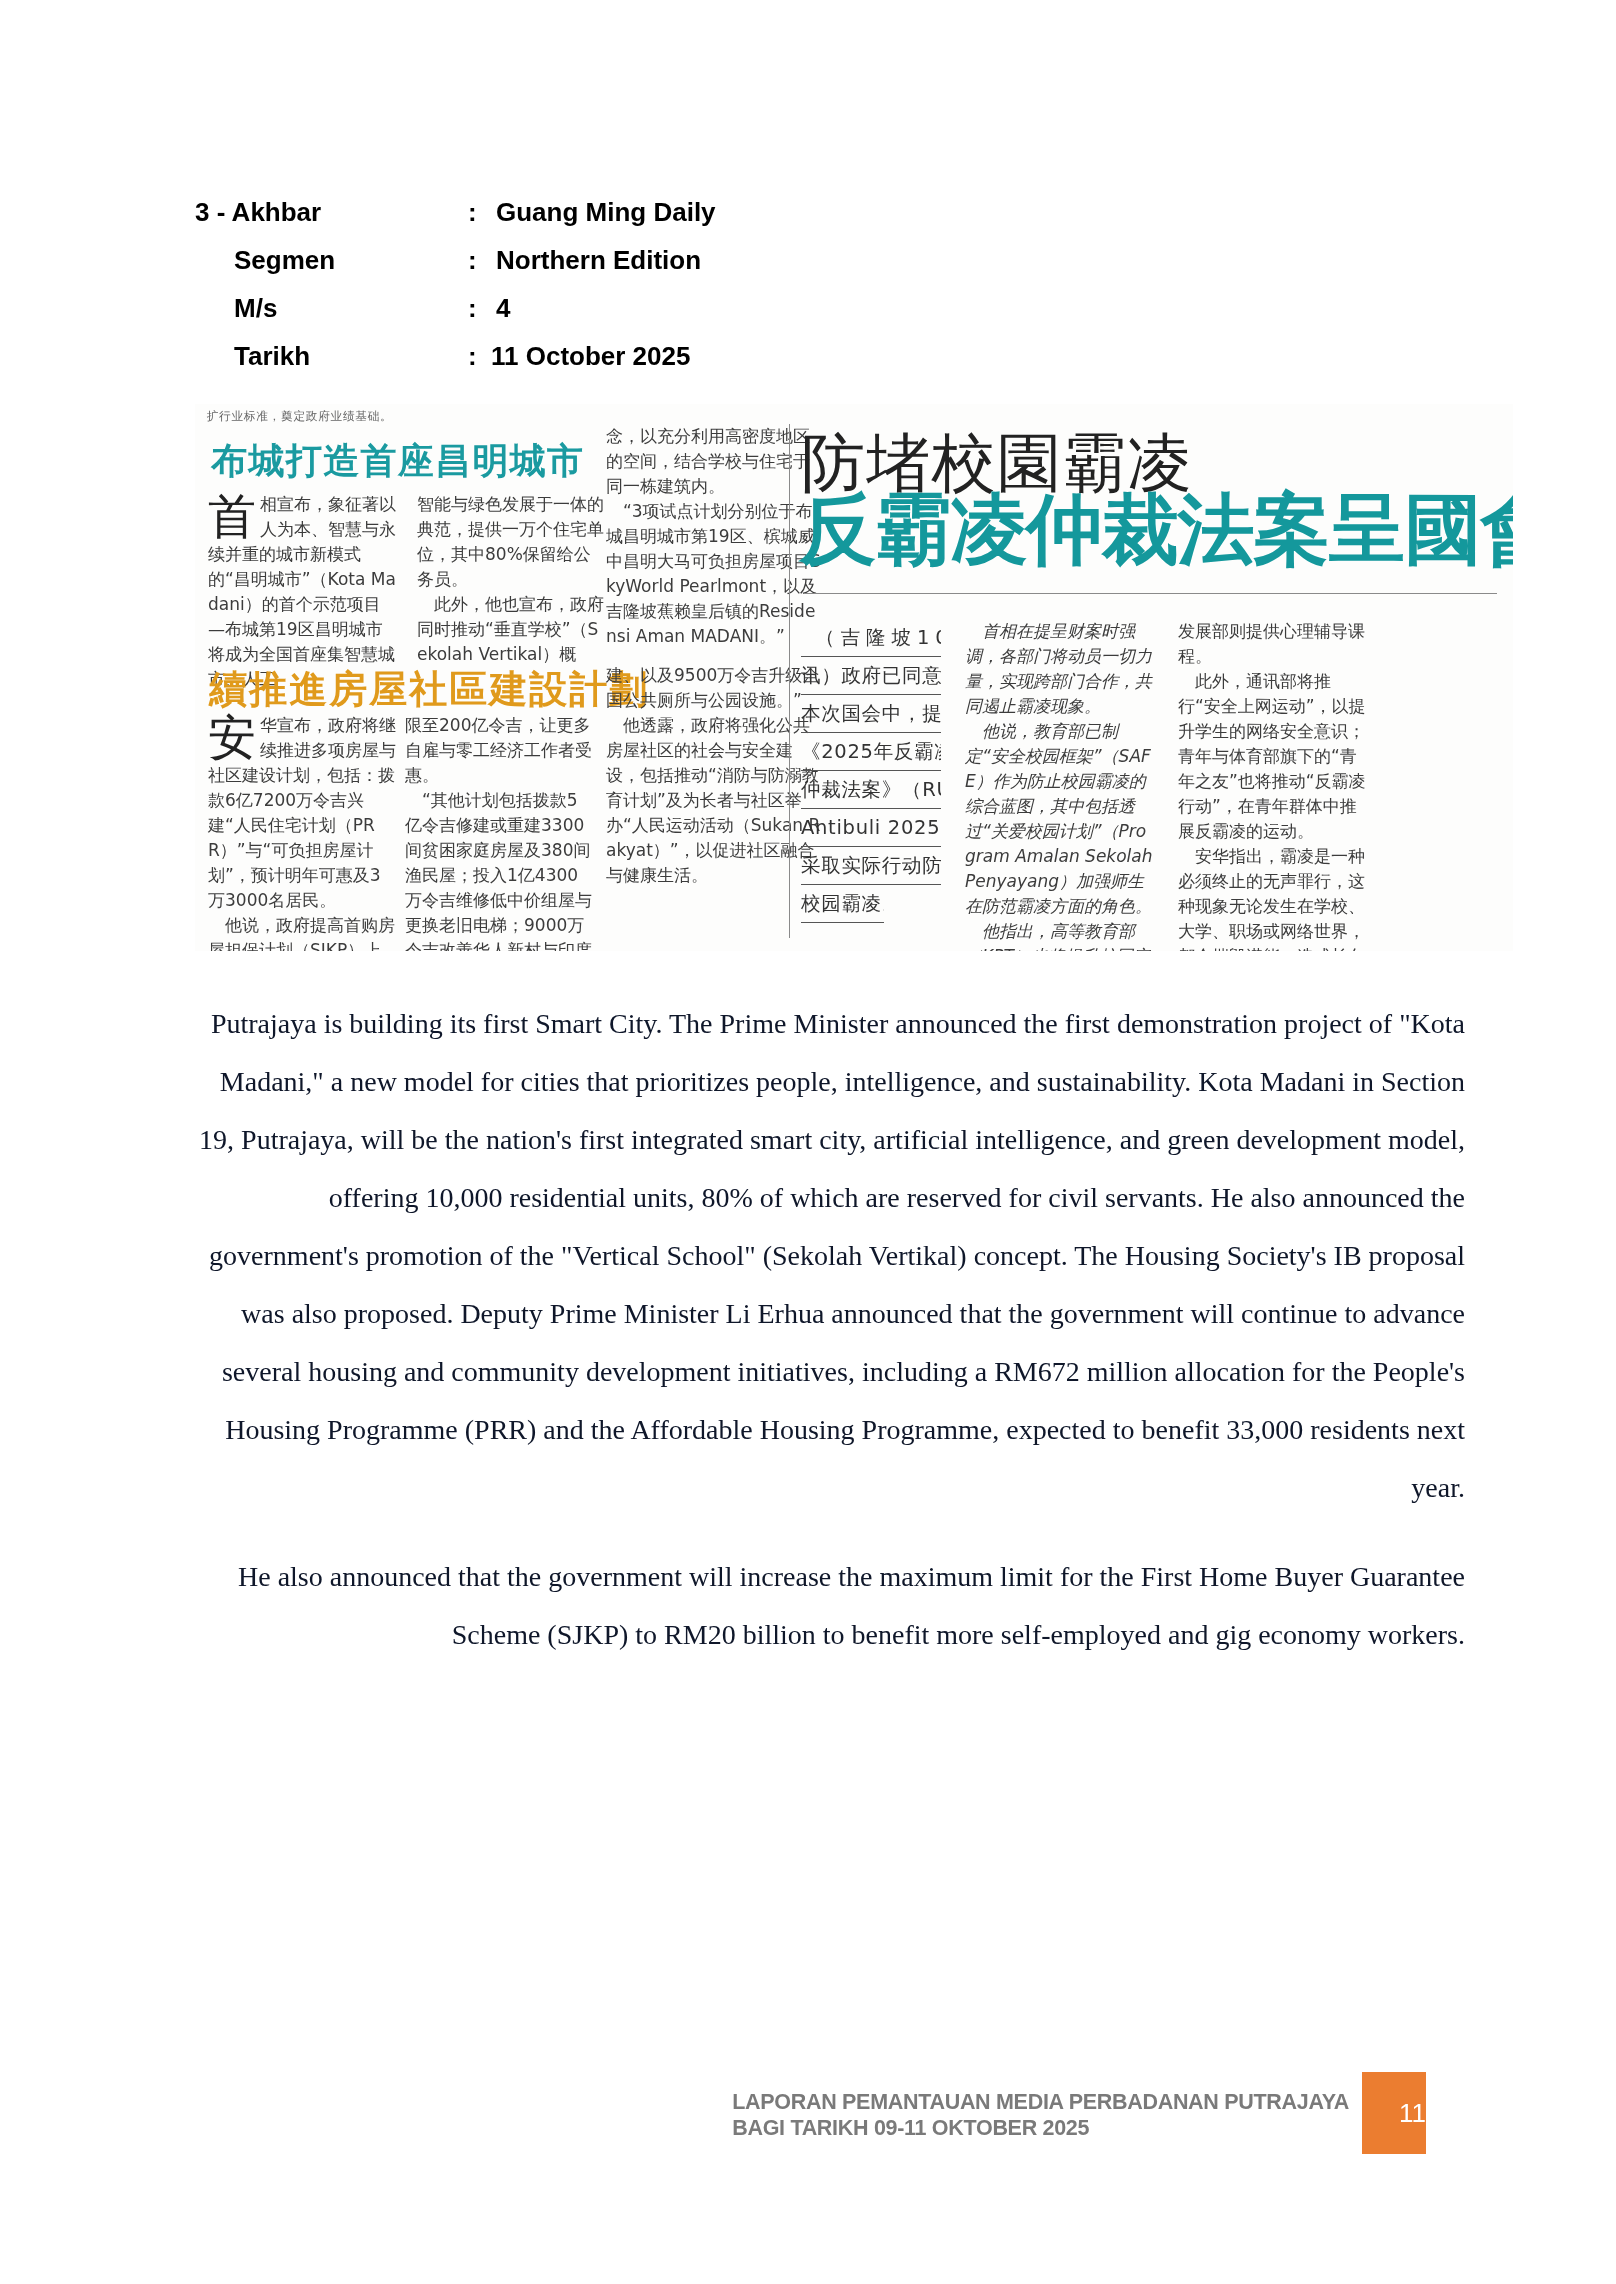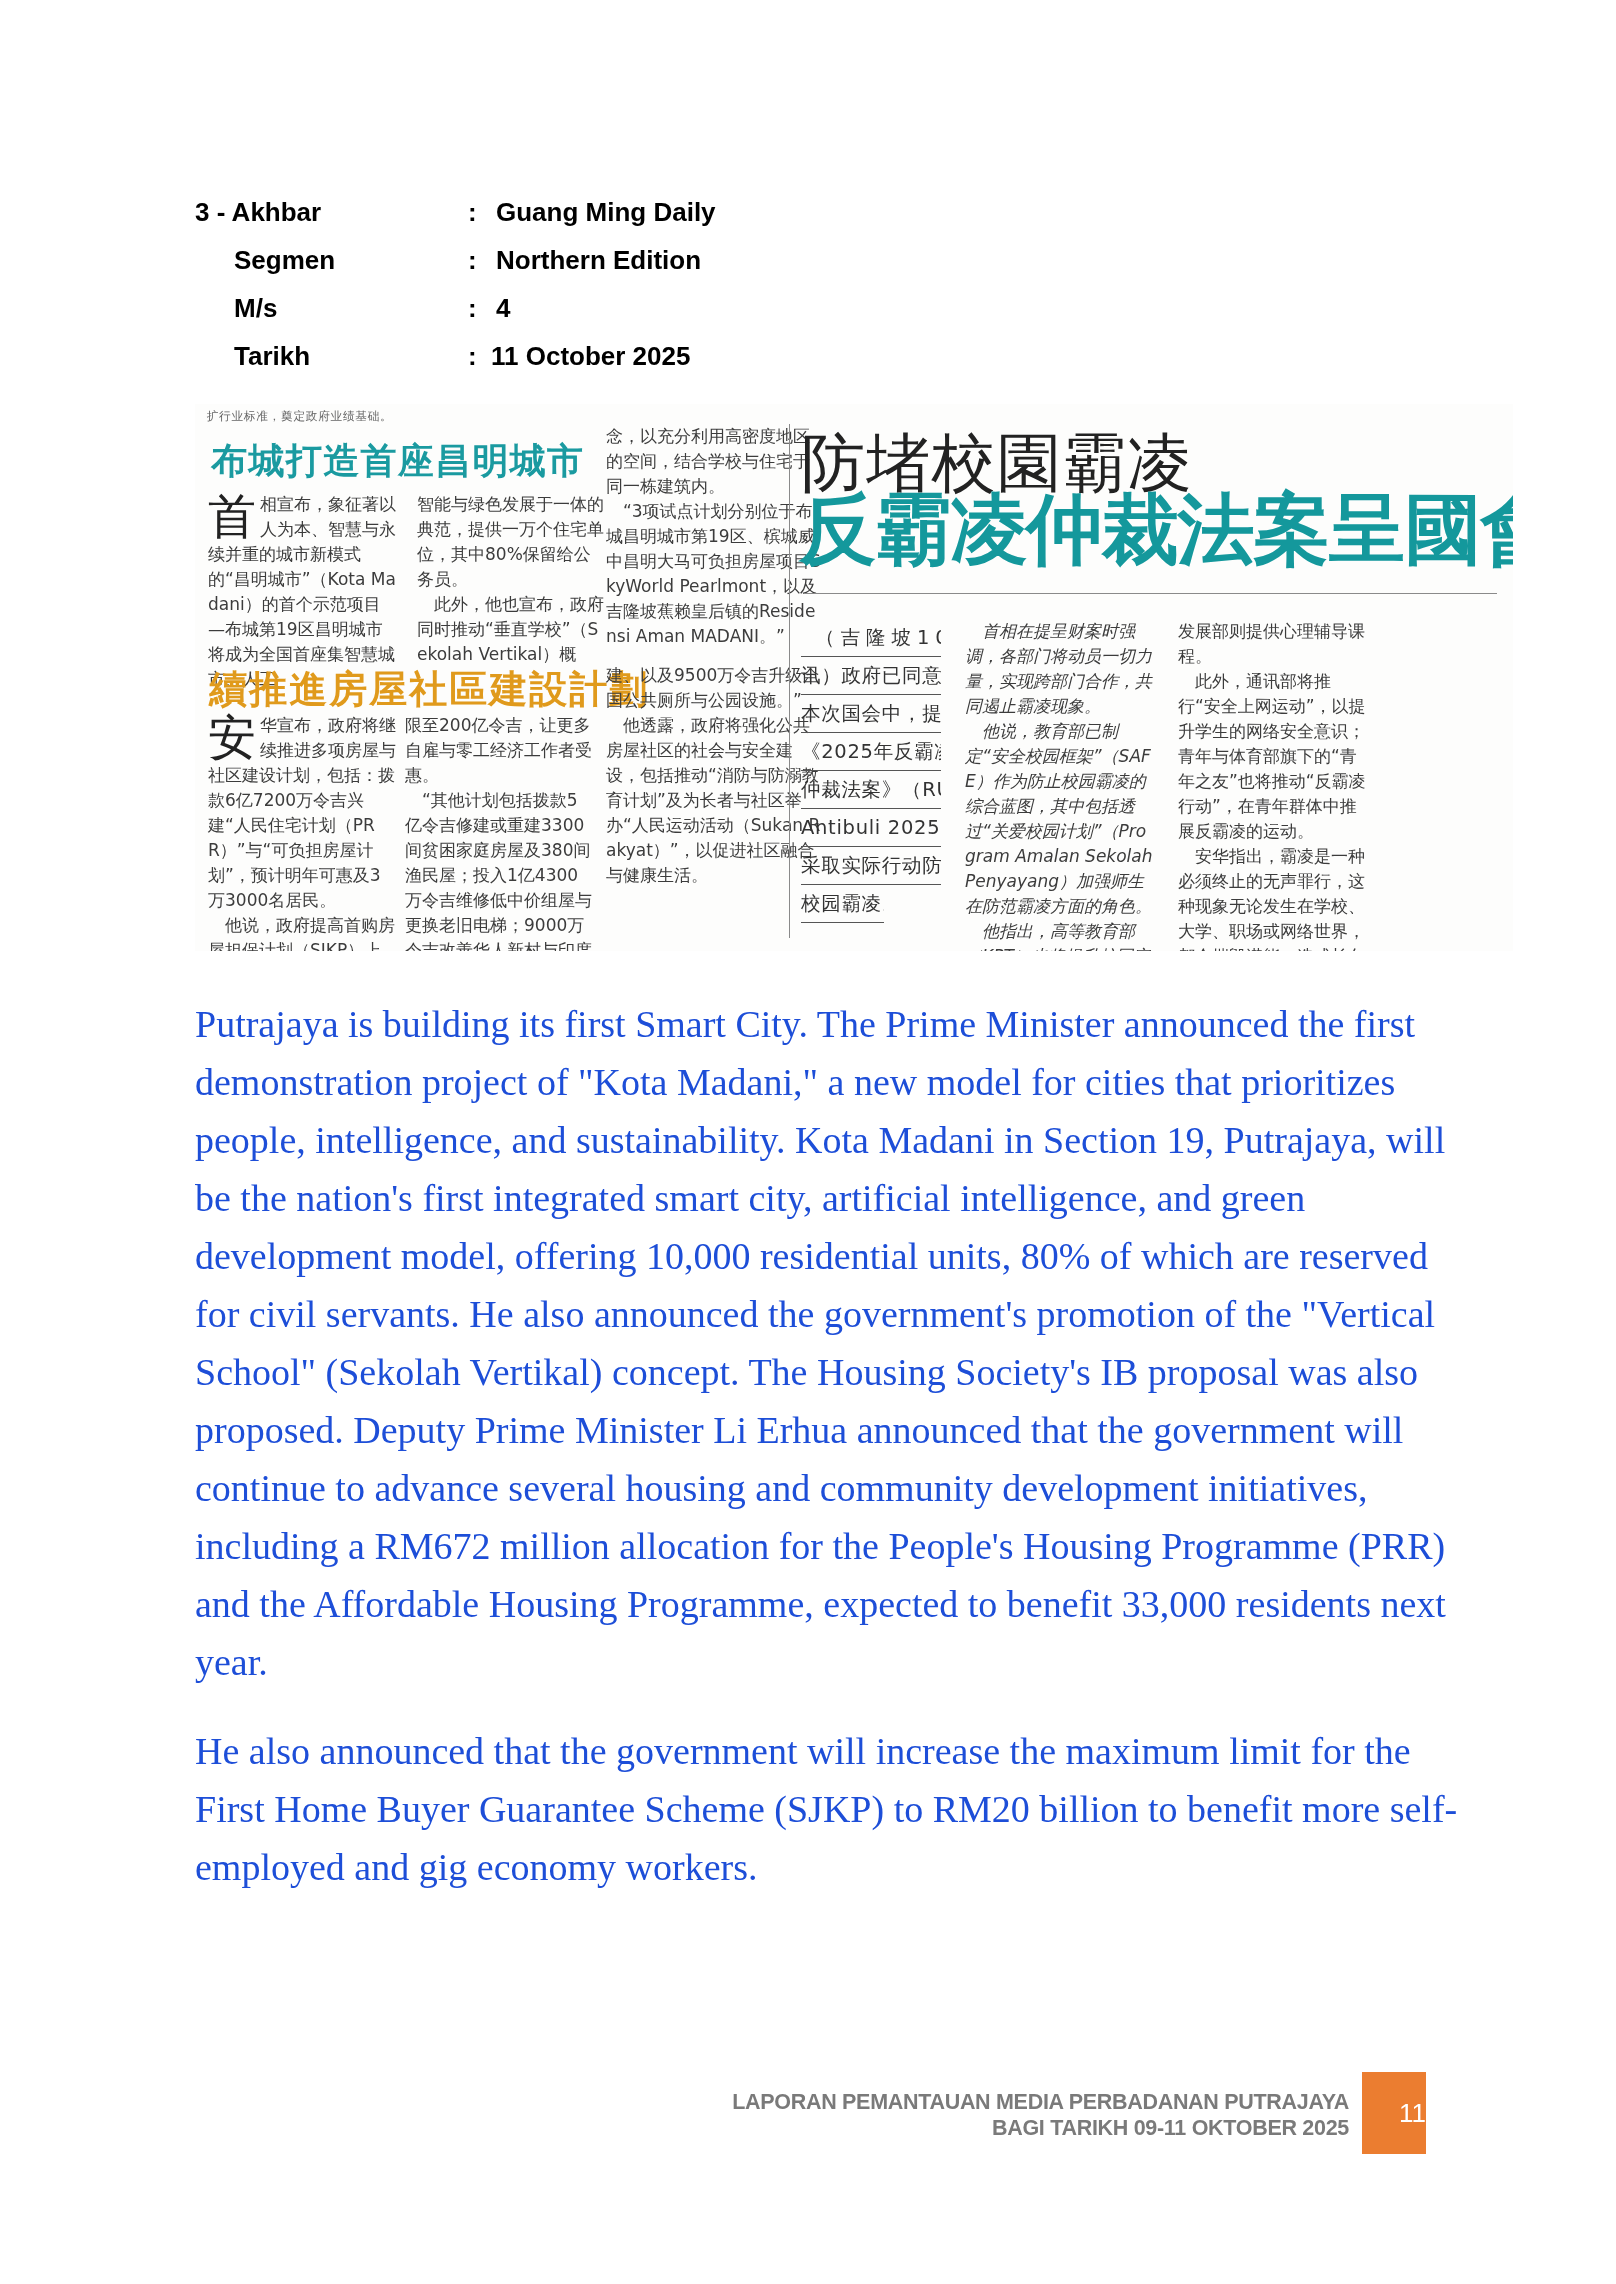--- a/index.html
+++ b/index.html
@@ -32,26 +32,26 @@
   .clip .h-big-teal { position: absolute; left: 604px; top: 75px; font-size: 77px; color: #14989c; font-weight: bold; white-space: nowrap; letter-spacing: -1.3px; }
   .clip .hrule { position: absolute; left: 609px; top: 189px; width: 693px; height: 1.3px; background: #8a8a8a; }
   .clip .lede { position: absolute; left: 606px; top: 215px; width: 140px; }
   .clip .lede-line { font-size: 19.5px; line-height: 37px; height: 37px; border-bottom: 1.3px solid #555; color: #333; white-space: nowrap; overflow: hidden; letter-spacing: 0.7px; }
   .clip .lede-line:first-child { padding-left: 14.3px; letter-spacing: 5.9px; }
   .clip .lede-line:last-child { width: 83px; }
   .clip .col4 { left: 770px; top: 215px; width: 190px; font-style: italic; }
   .clip .col5 { left: 983px; top: 215px; width: 190px; }
 
   
-  .body-text { position: absolute; left: 195px; top: 995px; width: 1270px; font-family: "Liberation Serif", serif; font-size: 38px; line-height: 58px; color: #1d4ed8; }
+  .body-text { position: absolute; left: 195px; top: 995px; width: 1270px; font-family: "Liberation Serif", serif; font-size: 28px; line-height: 58px; color: #0f172a; text-align: right; }
   .body-text p { margin: 0; }
   .body-text p + p { margin-top: 31px; }
 
   
-  .footer { position: absolute; right: 267px; top: 2089px; text-align: right; font-family: "Liberation Sans", sans-serif; font-weight: bold; color: #7a7a7a; font-size: 21.5px; line-height: 26px; letter-spacing: -0.3px; }
+  .footer { position: absolute; right: 267px; top: 2089px; font-family: "Liberation Sans", sans-serif; font-weight: bold; color: #7a7a7a; font-size: 21.5px; line-height: 26px; letter-spacing: -0.3px; }
   .page-box { position: absolute; left: 1362px; top: 2072px; width: 64px; height: 82px; background: #eb7d30; color: #fff; font-family: "Liberation Sans", sans-serif; font-size: 26px; display: flex; align-items: center; justify-content: flex-end; }
 </style>
 </head>
 <body>
 
 <div class="meta">
   <div class="meta-row">
     <span class="meta-label">3 - Akhbar</span>
     <span class="meta-colon">:</span>
     <span class="meta-value">Guang Ming Daily</span>

